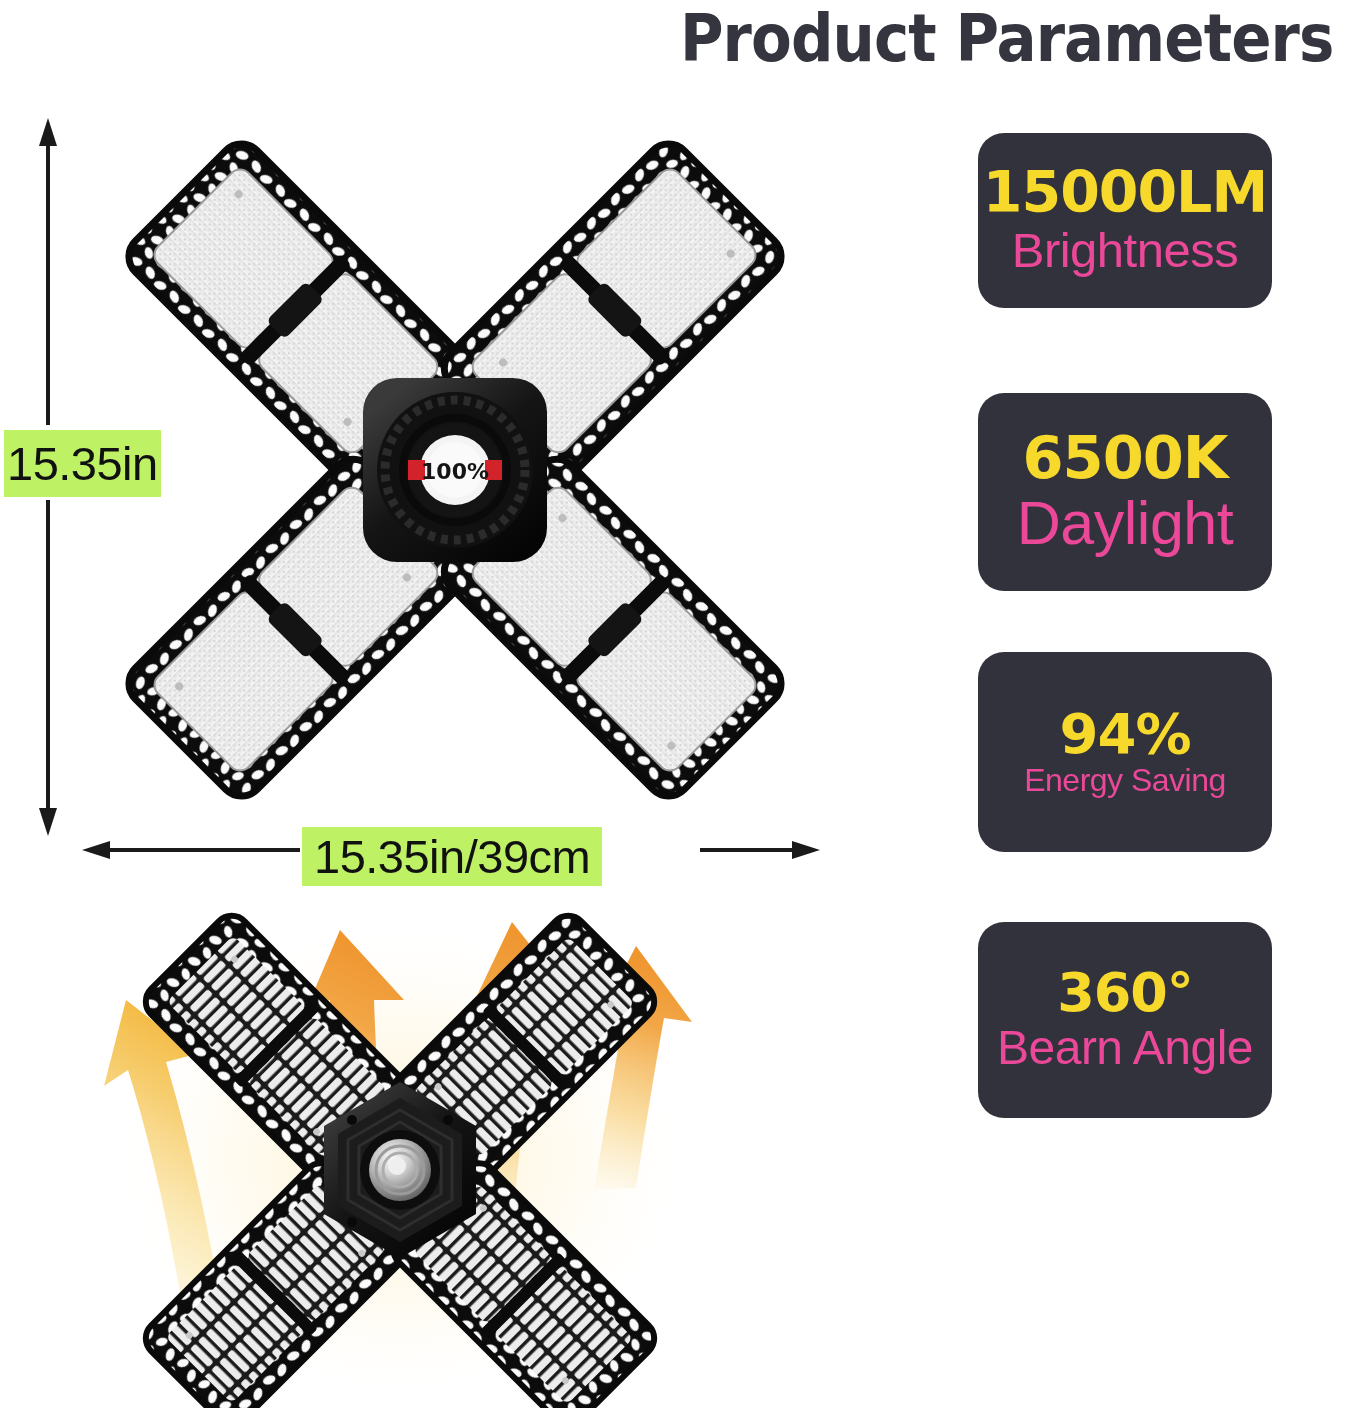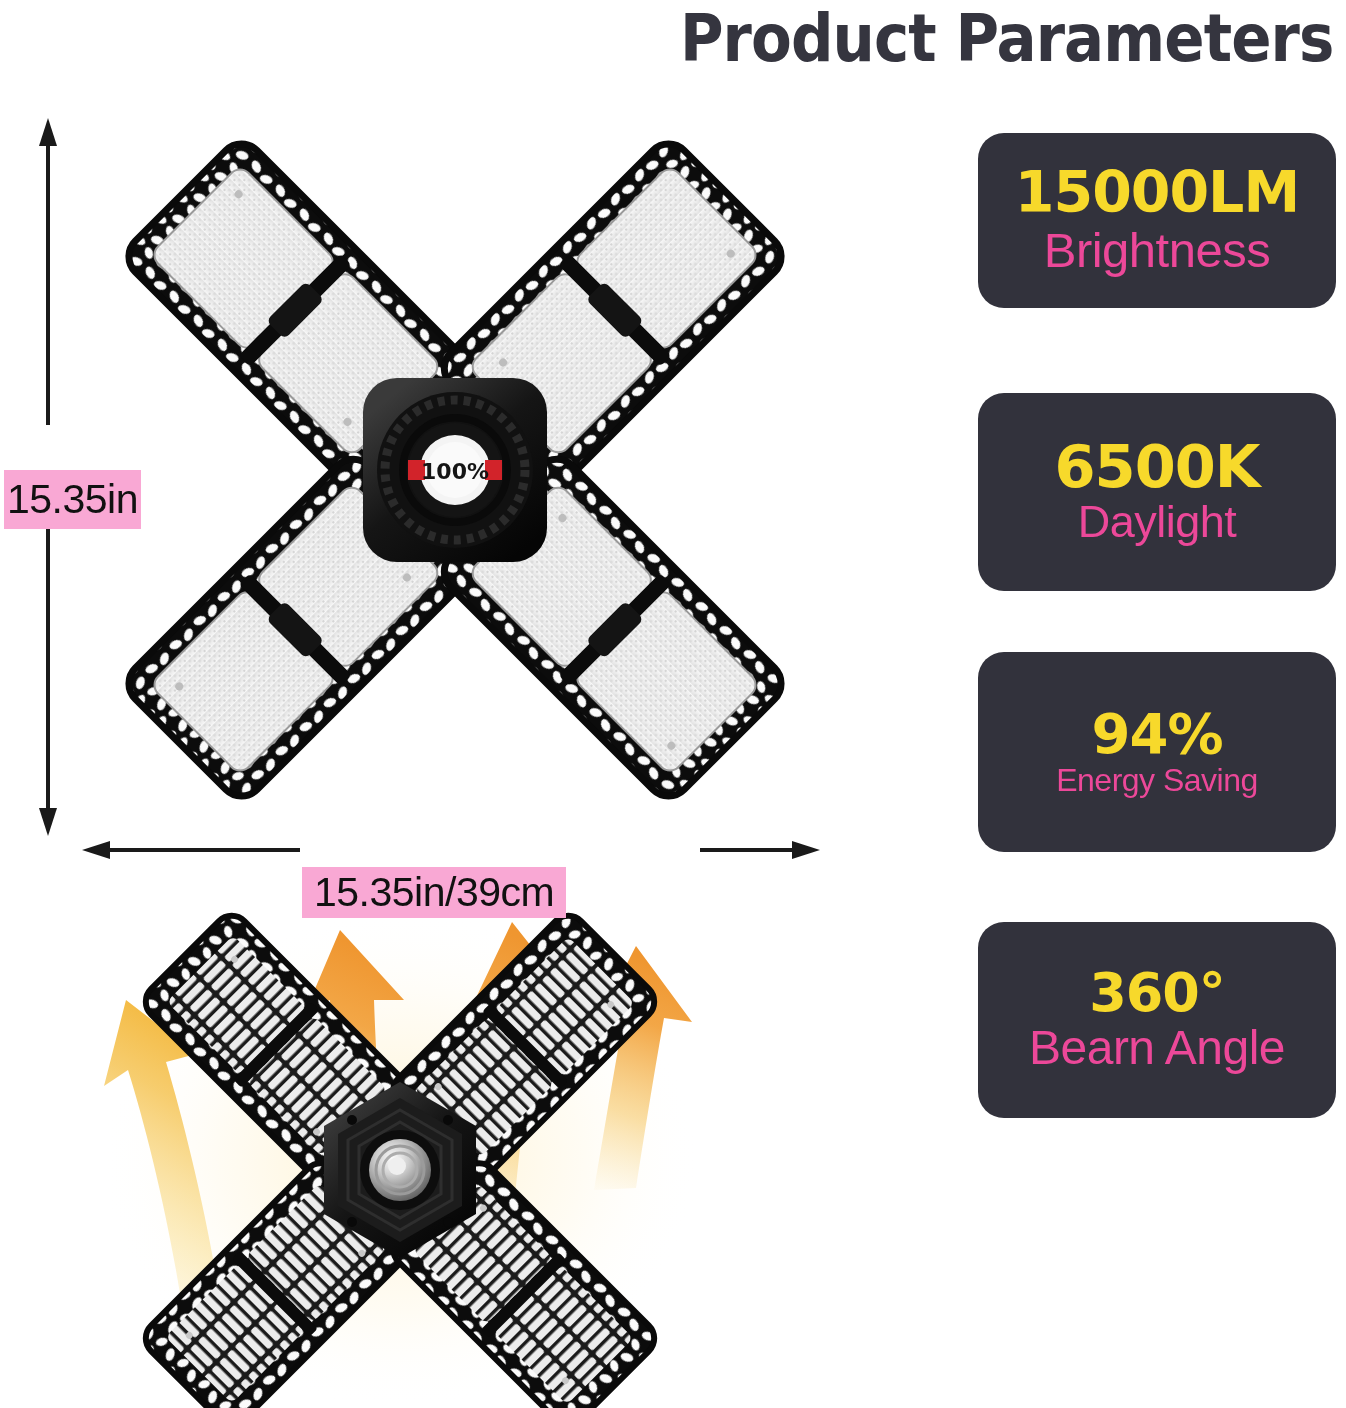--- a/index.html
+++ b/index.html
@@ -16,31 +16,31 @@
     font-family:"DejaVu Sans", sans-serif;
     transform:scaleX(0.90); transform-origin:right center;
     white-space:nowrap;
   }
 
   
   #left-col { position:absolute; left:0; top:0; width:960px; height:1408px; }
 
   
   .dim-label {
-    position:absolute; color:#111; font-size:41px;
+    position:absolute; color:#111; font-size:47px;
     font-family:"Liberation Sans", sans-serif; white-space:nowrap;
-    background:#f9a8d4; letter-spacing:-0.5px;margin-top:40px;
+    background:#bef264; letter-spacing:-0.5px;
   }
   #dim-vertical-label { left:4px; top:430px; padding:6px 3px; }
   #dim-horizontal-label { left:302px; top:827px; padding:2px 12px; }
 
   
   #cards { position:absolute; left:978px; top:0; width:368px; height:1408px; }
   .param-card {
-    position:absolute; left:0; width:358px;
+    position:absolute; left:0; width:294px;
     background:#32323c; border-radius:26px;
     display:flex; flex-direction:column;
     align-items:center; justify-content:center;
     overflow:hidden;
   }
   .param-value {
     color:#f7d92b; font-weight:bold; letter-spacing:-1px;
     font-family:"DejaVu Sans", sans-serif;
     line-height:1.04; white-space:nowrap;
   }
@@ -51,21 +51,21 @@
   }
   #card-0 { top:133px;  height:175px; }
   #card-1 { top:393px;  height:198px;text-align:center; }
   #card-2 { top:652px;  height:200px; }
   #card-3 { top:922px;  height:196px; }
   #card-4 { top:1184px; height:204px; }
 
   #card-0 .param-value { font-size:57px; }
   #card-0 .param-label { font-size:49px; }
   #card-1 .param-value { font-size:59px; }
-  #card-1 .param-label { font-size:45px; }
+  #card-1 .param-label { font-size:61px; }
   #card-2 .param-value { font-size:56px; }
   #card-2 .param-label { font-size:32px; }
   #card-3 .param-value { font-size:54px; }
   #card-3 .param-label { font-size:48px; }
   #card-4 .param-value { font-size:54px; }
   #card-4 .param-label { font-size:50px; }
 </style>
 </head>
 <body>
 

